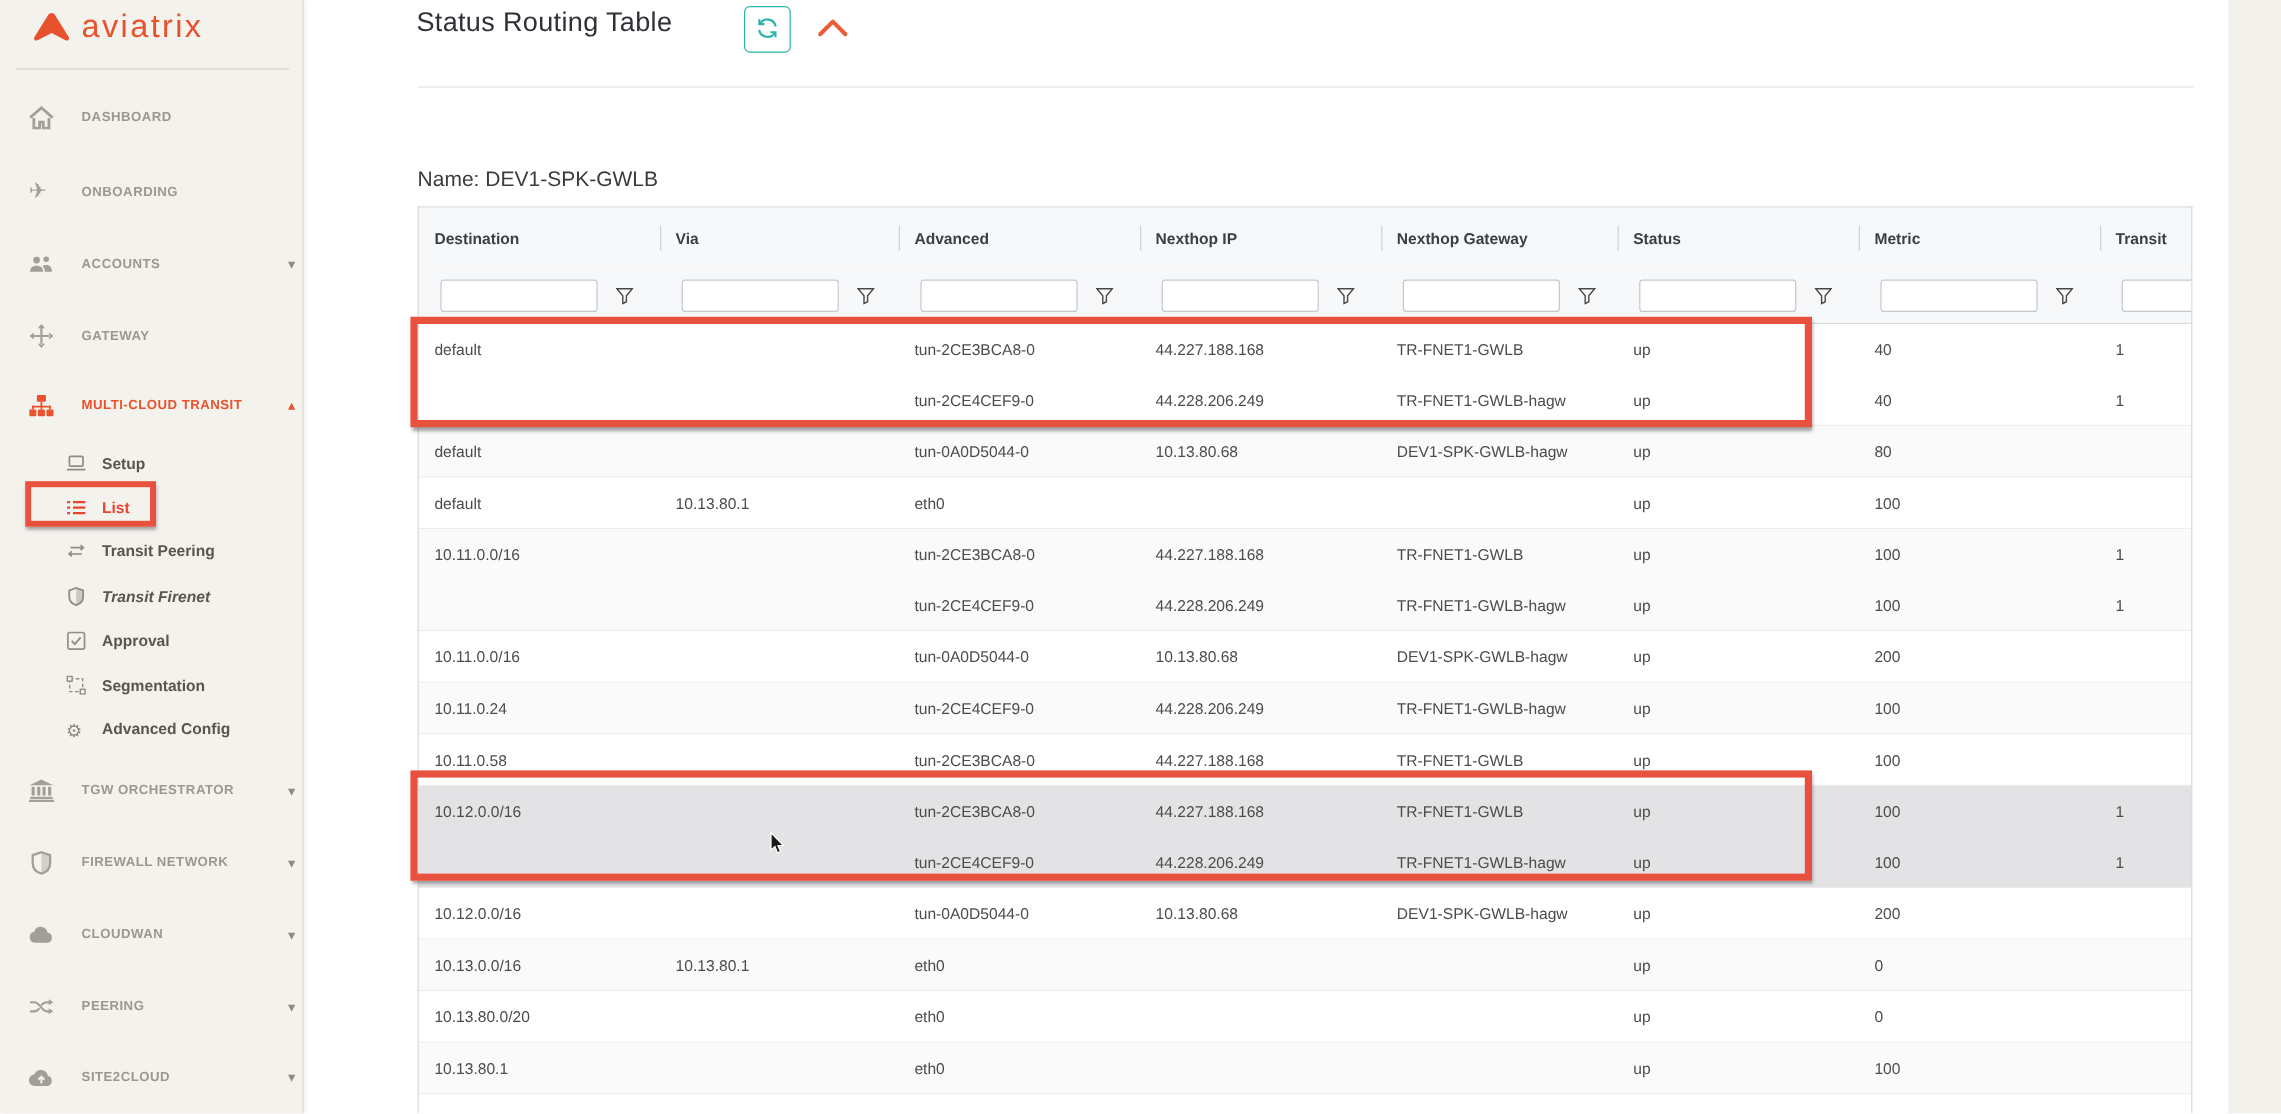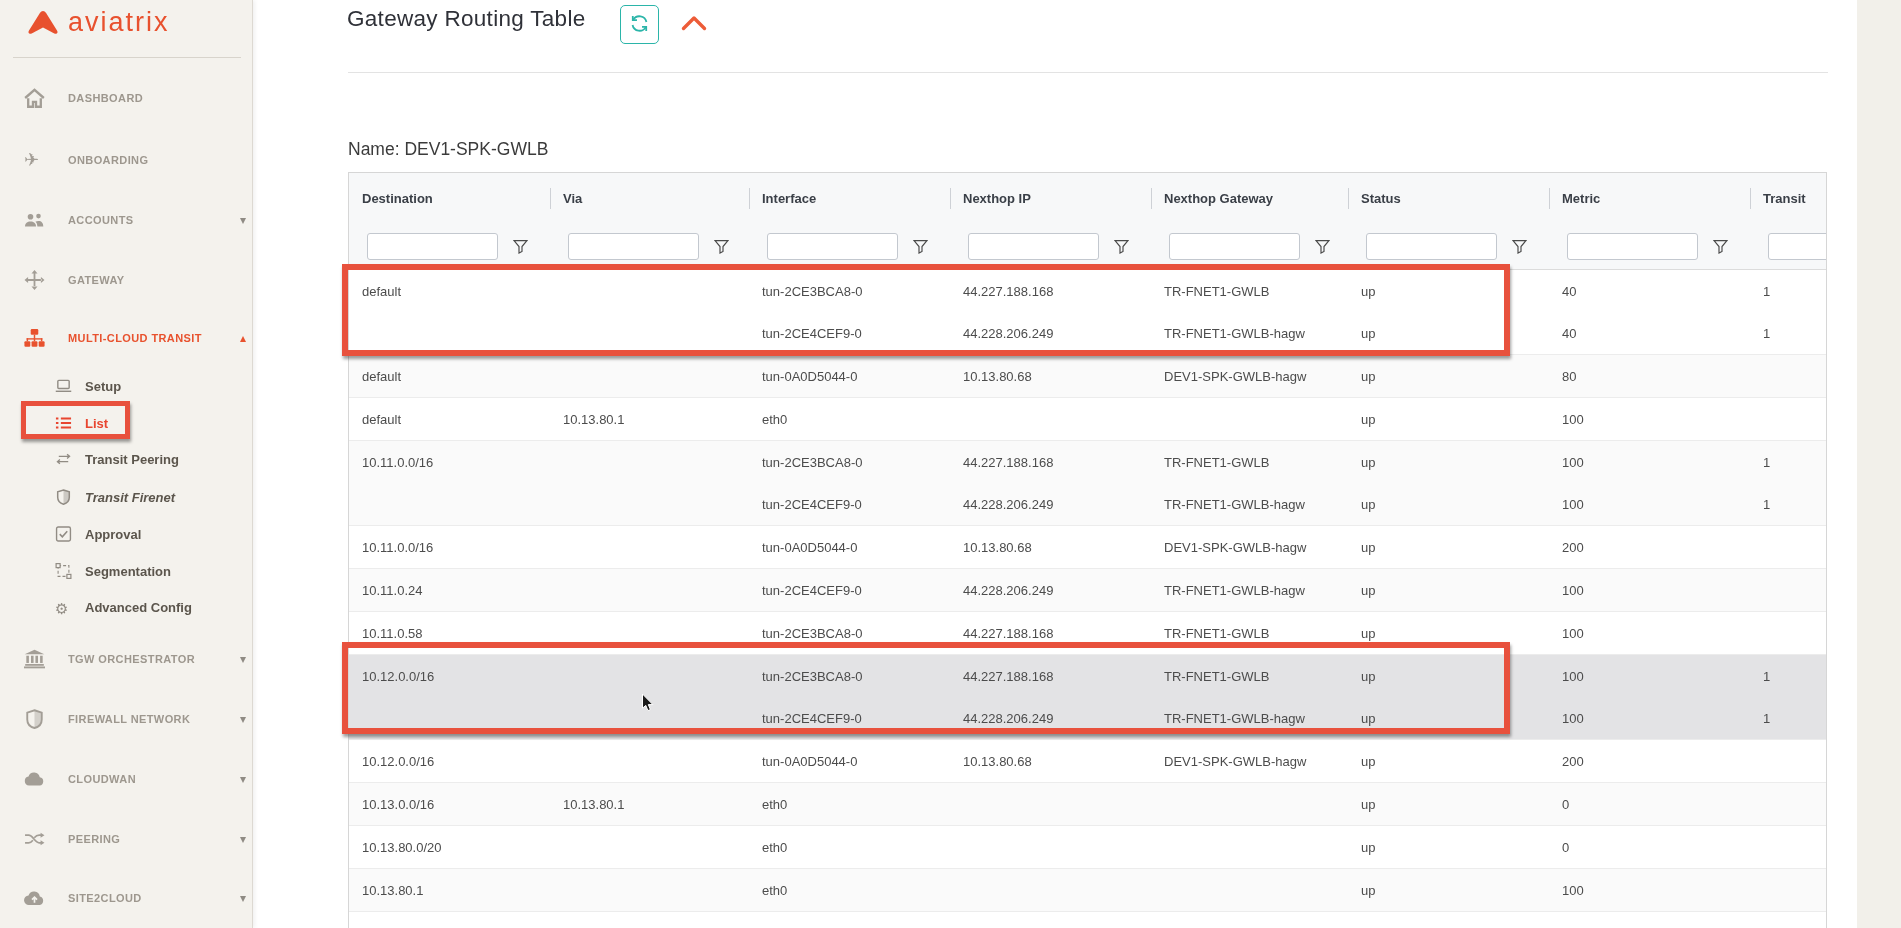--- a/index.html
+++ b/index.html
@@ -214,21 +214,21 @@
           </svg></span>
         <span class="nav-label">SITE2CLOUD</span>
         <span class="nav-caret">▾</span>
       </div>
     </nav>
   <div class="red-box sidebar-box" style="left:21px; top:401px; width:109px; height:38px;"></div>
 </div>
 
 <div>
   <div class="right-strip"></div>
-  <div class="page-title">Gateway Routing Table</div>
+  <div class="page-title">Status Routing Table</div>
   <button class="refresh-btn">
     <span>
       <svg viewBox="0 0 20 20">
         <path d="M16.6 8.6A6.8 6.8 0 0 0 4 6.6" fill="none" stroke="currentColor" stroke-width="1.7"></path>
         <path d="M3.6 2.8v4h4" fill="none" stroke="currentColor" stroke-width="1.7"></path>
         <path d="M3.4 11.4a6.8 6.8 0 0 0 12.6 2" fill="none" stroke="currentColor" stroke-width="1.7"></path>
         <path d="M16.4 17.2v-4h-4" fill="none" stroke="currentColor" stroke-width="1.7"></path>
       </svg>
     </span>
   </button>
@@ -237,21 +237,21 @@
         <path d="M2.5 13.5 13 3l10.5 10.5" fill="none" stroke="#ed5c38" stroke-width="3.4" stroke-linecap="round" stroke-linejoin="round"></path>
       </svg>
   </span>
   <div class="title-rule"></div>
   <div class="gw-name">Name: DEV1-SPK-GWLB</div>
 
   <div class="rt">
     <div class="thead">
         <div class="th" style="width: 201px;">Destination</div>
         <div class="th" style="width: 199px;">Via</div>
-        <div class="th" style="width: 201px;">Interface</div>
+        <div class="th" style="width: 201px;">Advanced</div>
         <div class="th" style="width: 201px;">Nexthop IP</div>
         <div class="th" style="width: 197px;">Nexthop Gateway</div>
         <div class="th" style="width: 201px;">Status</div>
         <div class="th" style="width: 201px;">Metric</div>
         <div class="th" style="width: 132px;">Transit</div>
       </div>
     <div class="tfilter">
         <div class="tf" style="width: 201px;">
           <input class="filter-input" type="text" style="">
           <span class="funnel"><svg viewBox="0 0 14 14">

